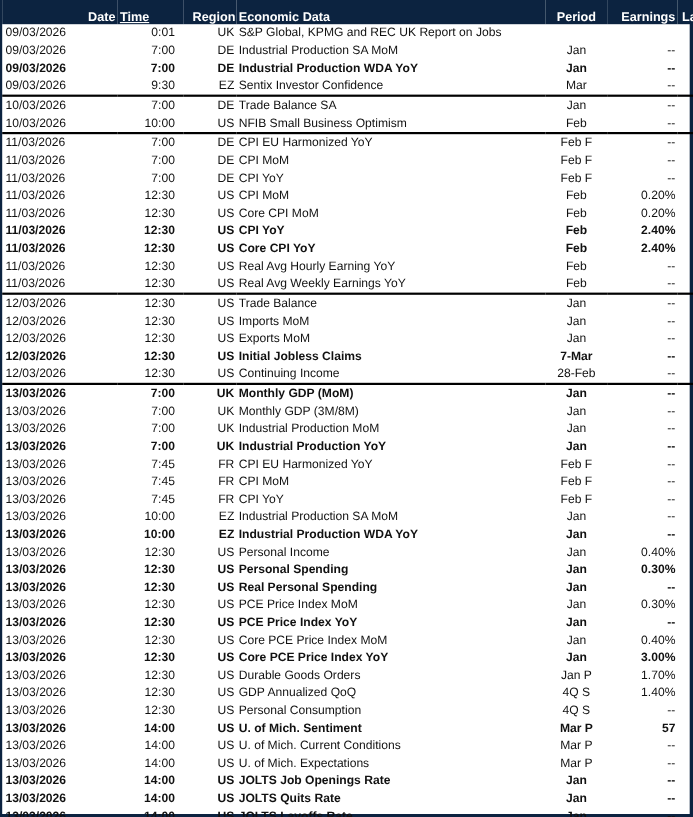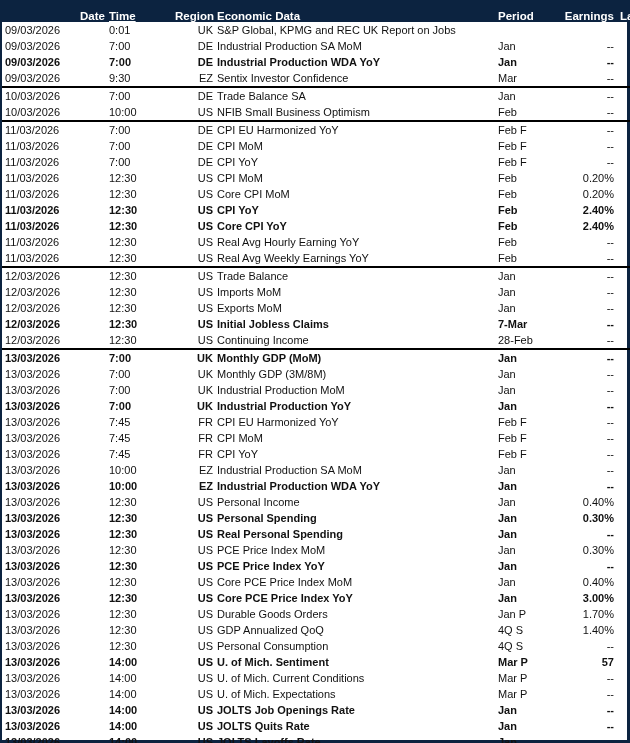--- a/index.html
+++ b/index.html
@@ -11,24 +11,24 @@
       border-left: 2px solid #0c2340; border-right: 3px solid #0c2340; border-bottom: 3px solid #0c2340;
     }
     table { border-collapse: collapse; width: 625px; table-layout: fixed; }
     thead tr { background: #0c2340; color: #ffffff; height: 22px; }
     thead th { font-weight: bold; font-size: 11.5px; padding: 6px 2px 0 2px; vertical-align: bottom; white-space: nowrap; }
     tbody tr { height: 16px; }
     tbody td { padding: 0 2px; line-height: 16px; white-space: nowrap; overflow: hidden; }
     tr.bold td { font-weight: bold; }
     tr.group-start td { border-top: 2px solid #000; }
     .c-date { width: 100px; text-align: left; padding-left: 3px; }
-    .c-time { width: 50px; text-align: left; padding-right: 8px; }
+    .c-time { width: 50px; text-align: right; padding-right: 8px; }
     .c-region { width: 38px; text-align: right; padding-left: 8px; }
     .c-event { width: 277px; text-align: left; }
-    .c-period { width: 52px; text-align: left; }
+    .c-period { width: 52px; text-align: center; }
     .c-cons { width: 60px; text-align: right; }
     .c-last { width: 48px; text-align: right; padding-right: 1px; }
     th.c-date { text-align: right; }
     th.c-time { text-align: left; padding-left: 2px; text-decoration: underline; }
   </style>
 </head>
 <body>
 
 <div class="sheet">
   <table>

